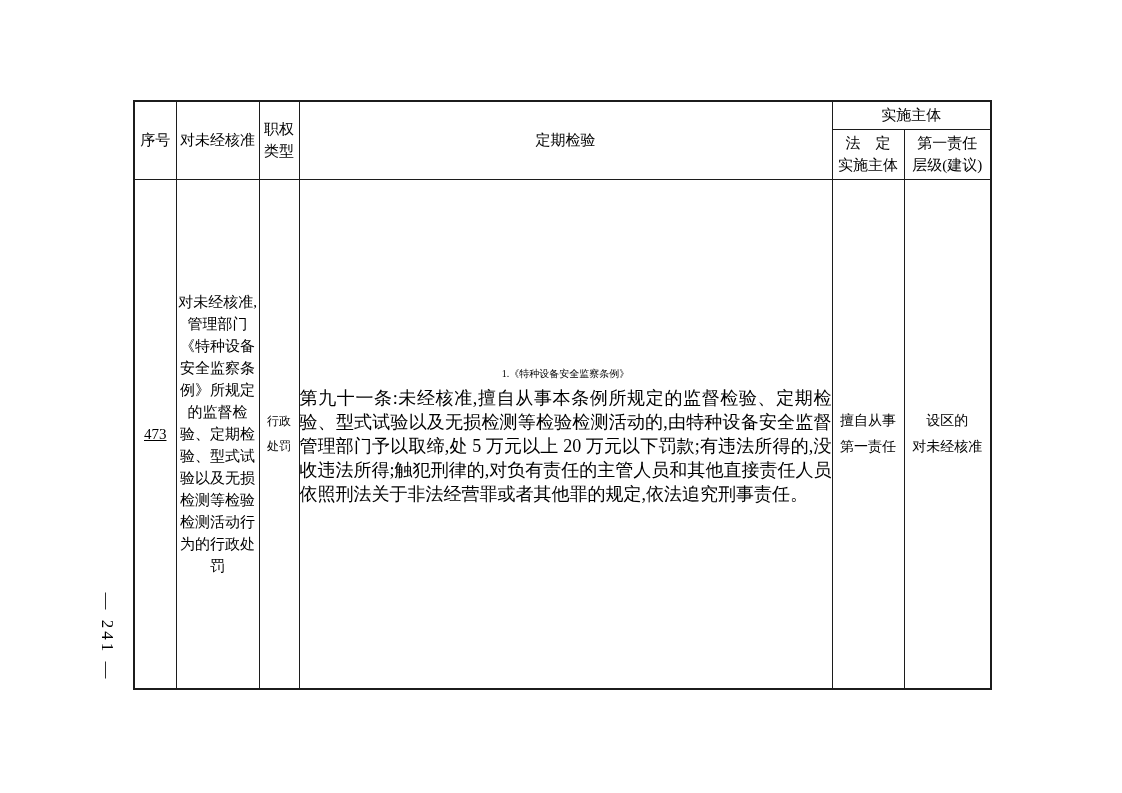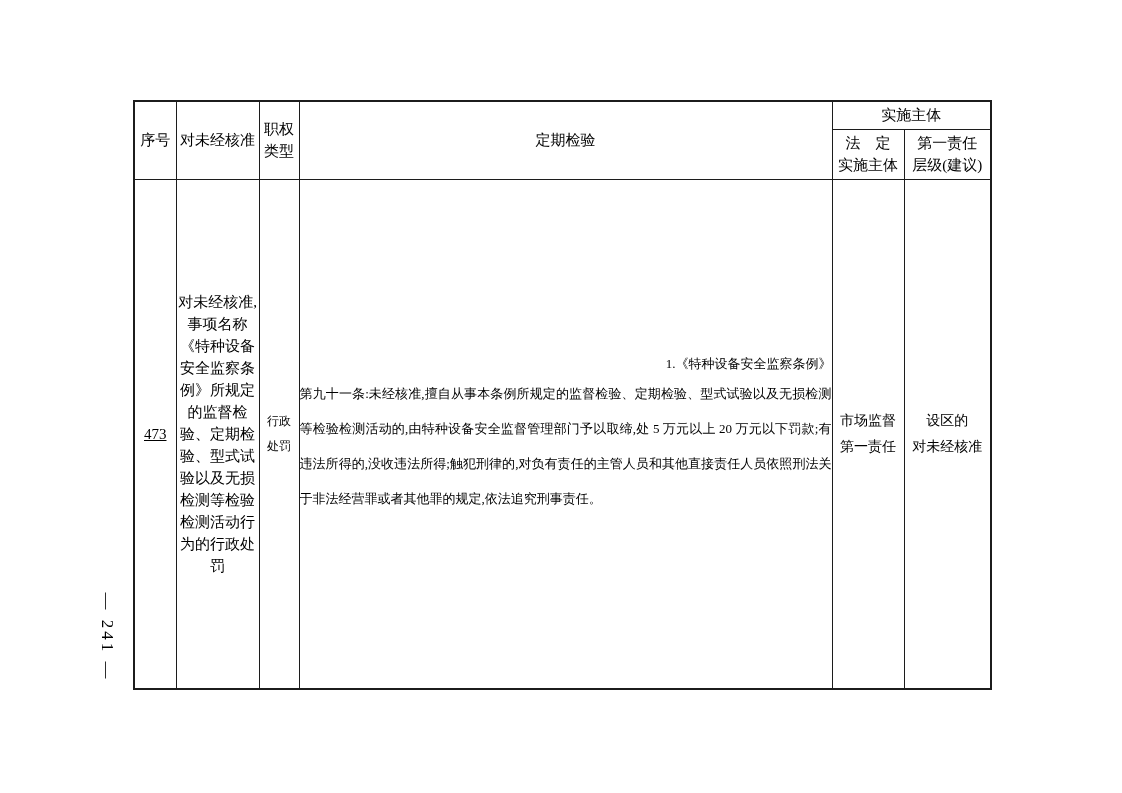--- a/index.html
+++ b/index.html
@@ -68,27 +68,27 @@
     font-size:14px;
     line-height:23px;
   }
   td.power-cell div{font-size:12px;line-height:25px;}
   td.basis-cell{
     text-align:left;
     vertical-align:middle;
     padding:0 14px;
   }
   td.basis-cell .basis-line1{
-    font-size:13px;
+    font-size:10px;
     line-height:24px;
-    text-align:right;
+    text-align:center;
   }
   td.basis-cell .basis-body{
-    font-size:13px;
-    line-height:35px;
+    font-size:18px;
+    line-height:24px;
     text-align:justify;
   }
   td.subject-cell div, td.level-cell div{
     font-size:14px;
     line-height:26px;
   }
 </style>
 </head>
 <body>
 
@@ -123,31 +123,31 @@
           <div>法　定</div>
           <div>实施主体</div>
         </td>
         <td class="hdr two-line">
           <div>第一责任</div>
           <div>层级(建议)</div>
         </td>
       </tr>
       <tr class="body-row">
         <td class="serial-cell">473</td>
-        <td class="item-cell">对未经核准,事项名称《特种设备安全监察条例》所规定的监督检验、定期检验、型式试验以及无损检测等检验检测活动行为的行政处罚</td>
+        <td class="item-cell">对未经核准,管理部门《特种设备安全监察条例》所规定的监督检验、定期检验、型式试验以及无损检测等检验检测活动行为的行政处罚</td>
         <td class="power-cell two-line">
           <div>行政</div>
           <div>处罚</div>
         </td>
         <td class="basis-cell">
           <div class="basis-line1">1.《特种设备安全监察条例》</div>
           <div class="basis-body">第九十一条:未经核准,擅自从事本条例所规定的监督检验、定期检验、型式试验以及无损检测等检验检测活动的,由特种设备安全监督管理部门予以取缔,处 5 万元以上 20 万元以下罚款;有违法所得的,没收违法所得;触犯刑律的,对负有责任的主管人员和其他直接责任人员依照刑法关于非法经营罪或者其他罪的规定,依法追究刑事责任。</div>
         </td>
         <td class="subject-cell two-line">
-          <div>市场监督</div>
+          <div>擅自从事</div>
           <div>第一责任</div>
         </td>
         <td class="level-cell two-line">
           <div>设区的</div>
           <div>对未经核准</div>
         </td>
       </tr>
     </tbody>
   </table>
 </div>

